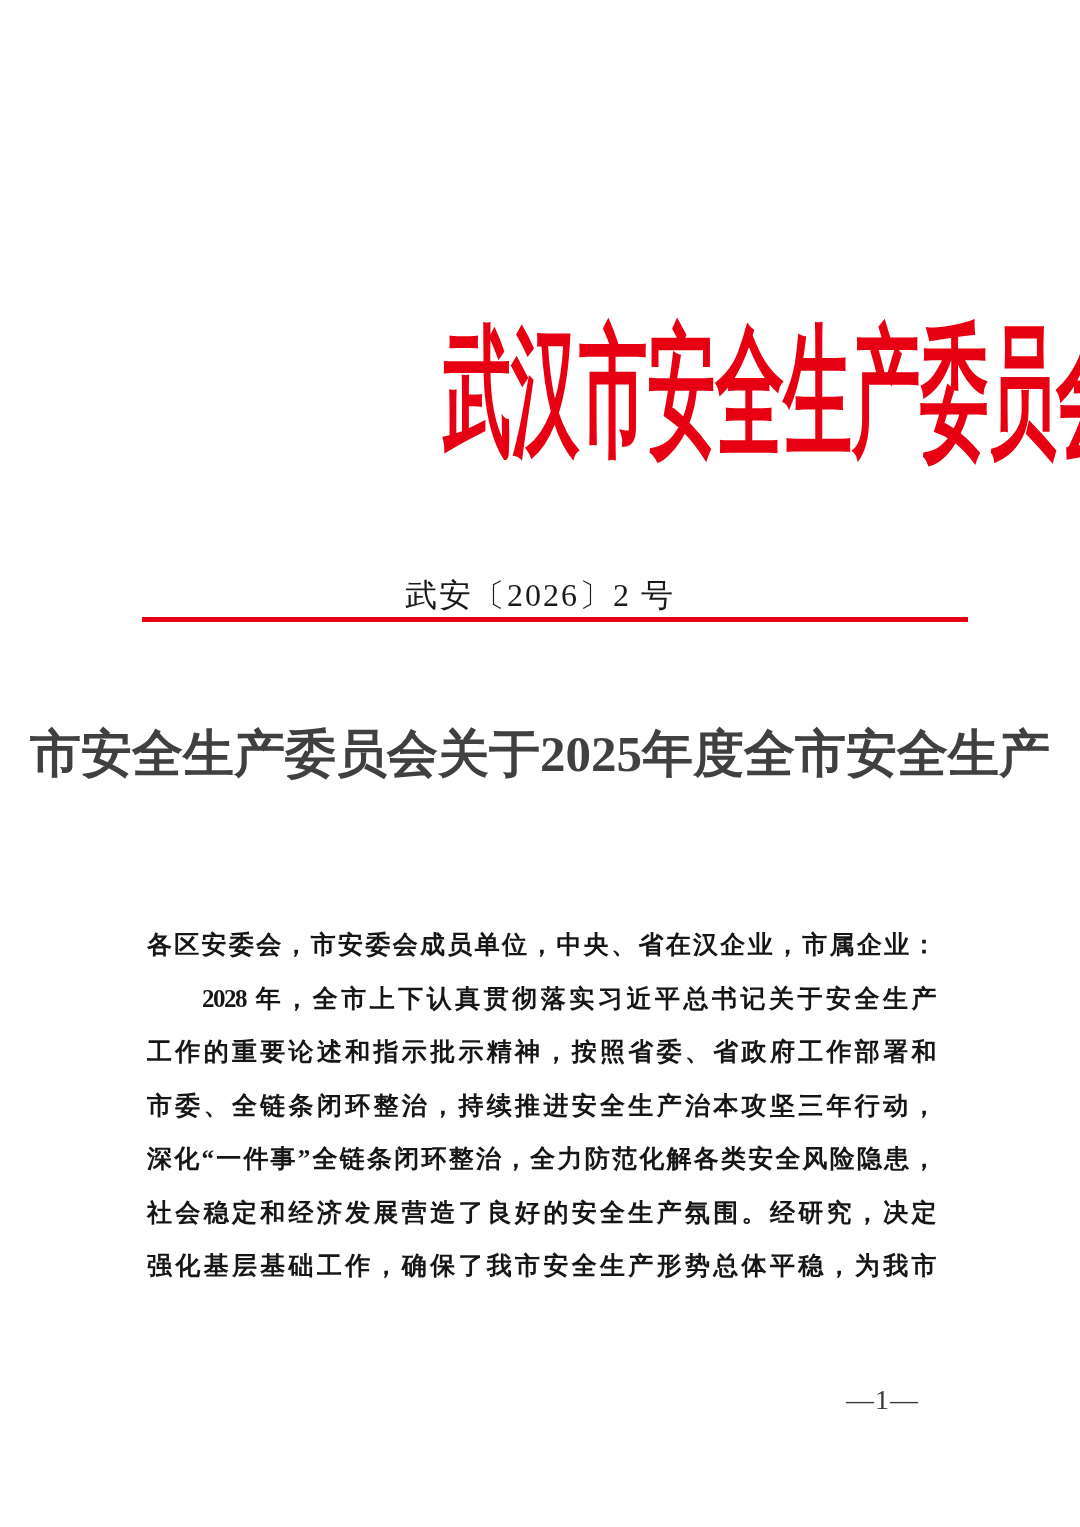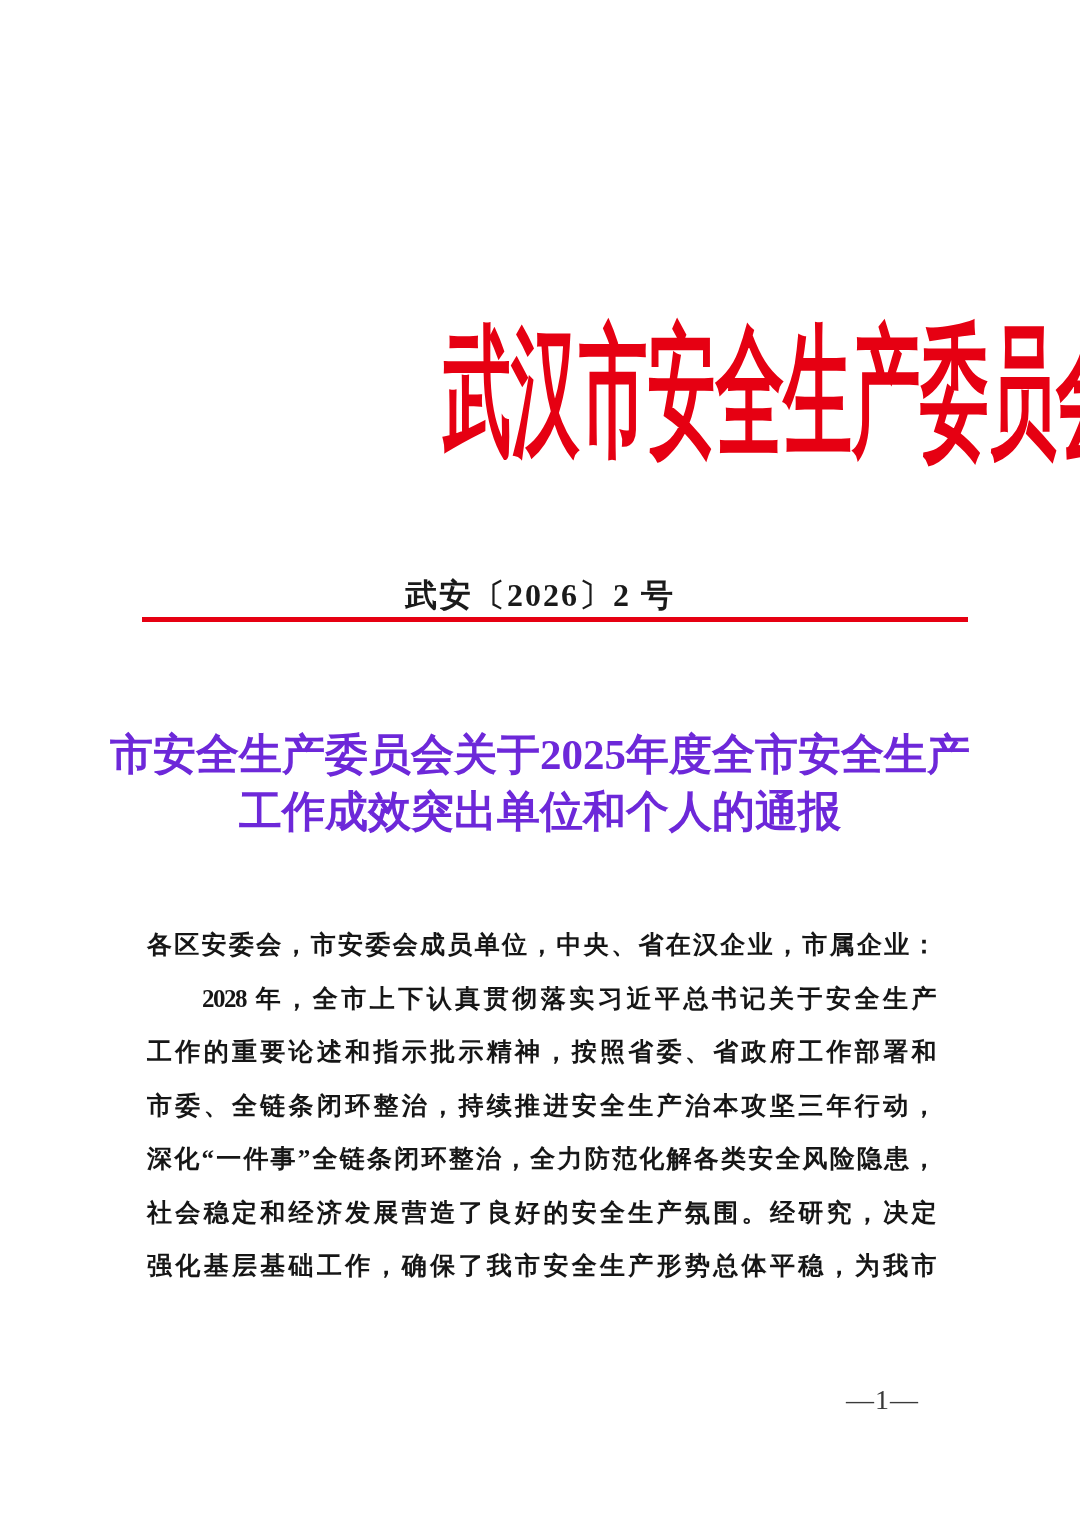--- a/index.html
+++ b/index.html
@@ -37,42 +37,41 @@
   .doc-number {
     position: absolute;
     top: 577px;
     left: 0;
     width: 100%;
     text-align: center;
     font-size: 32px;
     line-height: 36px;
     letter-spacing: 2px;
     color: #1a1a1a;
-    font-weight: bold;
   }
   
   .red-line {
     position: absolute;
     left: 142px;
     top: 617px;
     width: 826px;
     height: 5px;
     background: var(--header-red, #e60012);
   }
   
   .doc-title {
     position: absolute;
     top: 726px;
     left: 0;
     width: 100%;
     text-align: center;
     font-weight: bold;
-    font-size: 43px;
+    font-size: 51px;
     line-height: 57px;
-    color: #6d28d9;
+    color: #404040;
     letter-spacing: 0px;
   }
   
   .doc-body {
     position: absolute;
     left: 147px;
     top: 918px;
     width: 788px;
     font-size: 25px;
     letter-spacing: -1.5px;
@@ -106,21 +105,20 @@
   <div class="banner">
     <span class="banner-text">武汉市安全生产委员会文件</span>
   </div>
 
   <div class="doc-number">武安〔2026〕2 号</div>
 
   <div class="red-line"></div>
 
   <div class="doc-title">
     <div>市安全生产委员会关于2025年度全市安全生产</div>
-    <div>工作成效突出单位和个人的通报</div>
   </div>
 
   <div class="doc-body">
     <div class="body-line">各区安委会，市安委会成员单位，中央、省在汉企业，市属企业：</div>
     <div class="body-line indent">2028 年，全市上下认真贯彻落实习近平总书记关于安全生产</div>
     <div class="body-line">工作的重要论述和指示批示精神，按照省委、省政府工作部署和</div>
     <div class="body-line">市委、全链条闭环整治，持续推进安全生产治本攻坚三年行动，</div>
     <div class="body-line">深化“一件事”全链条闭环整治，全力防范化解各类安全风险隐患，</div>
     <div class="body-line">社会稳定和经济发展营造了良好的安全生产氛围。经研究，决定</div>
     <div class="body-line">强化基层基础工作，确保了我市安全生产形势总体平稳，为我市</div>

